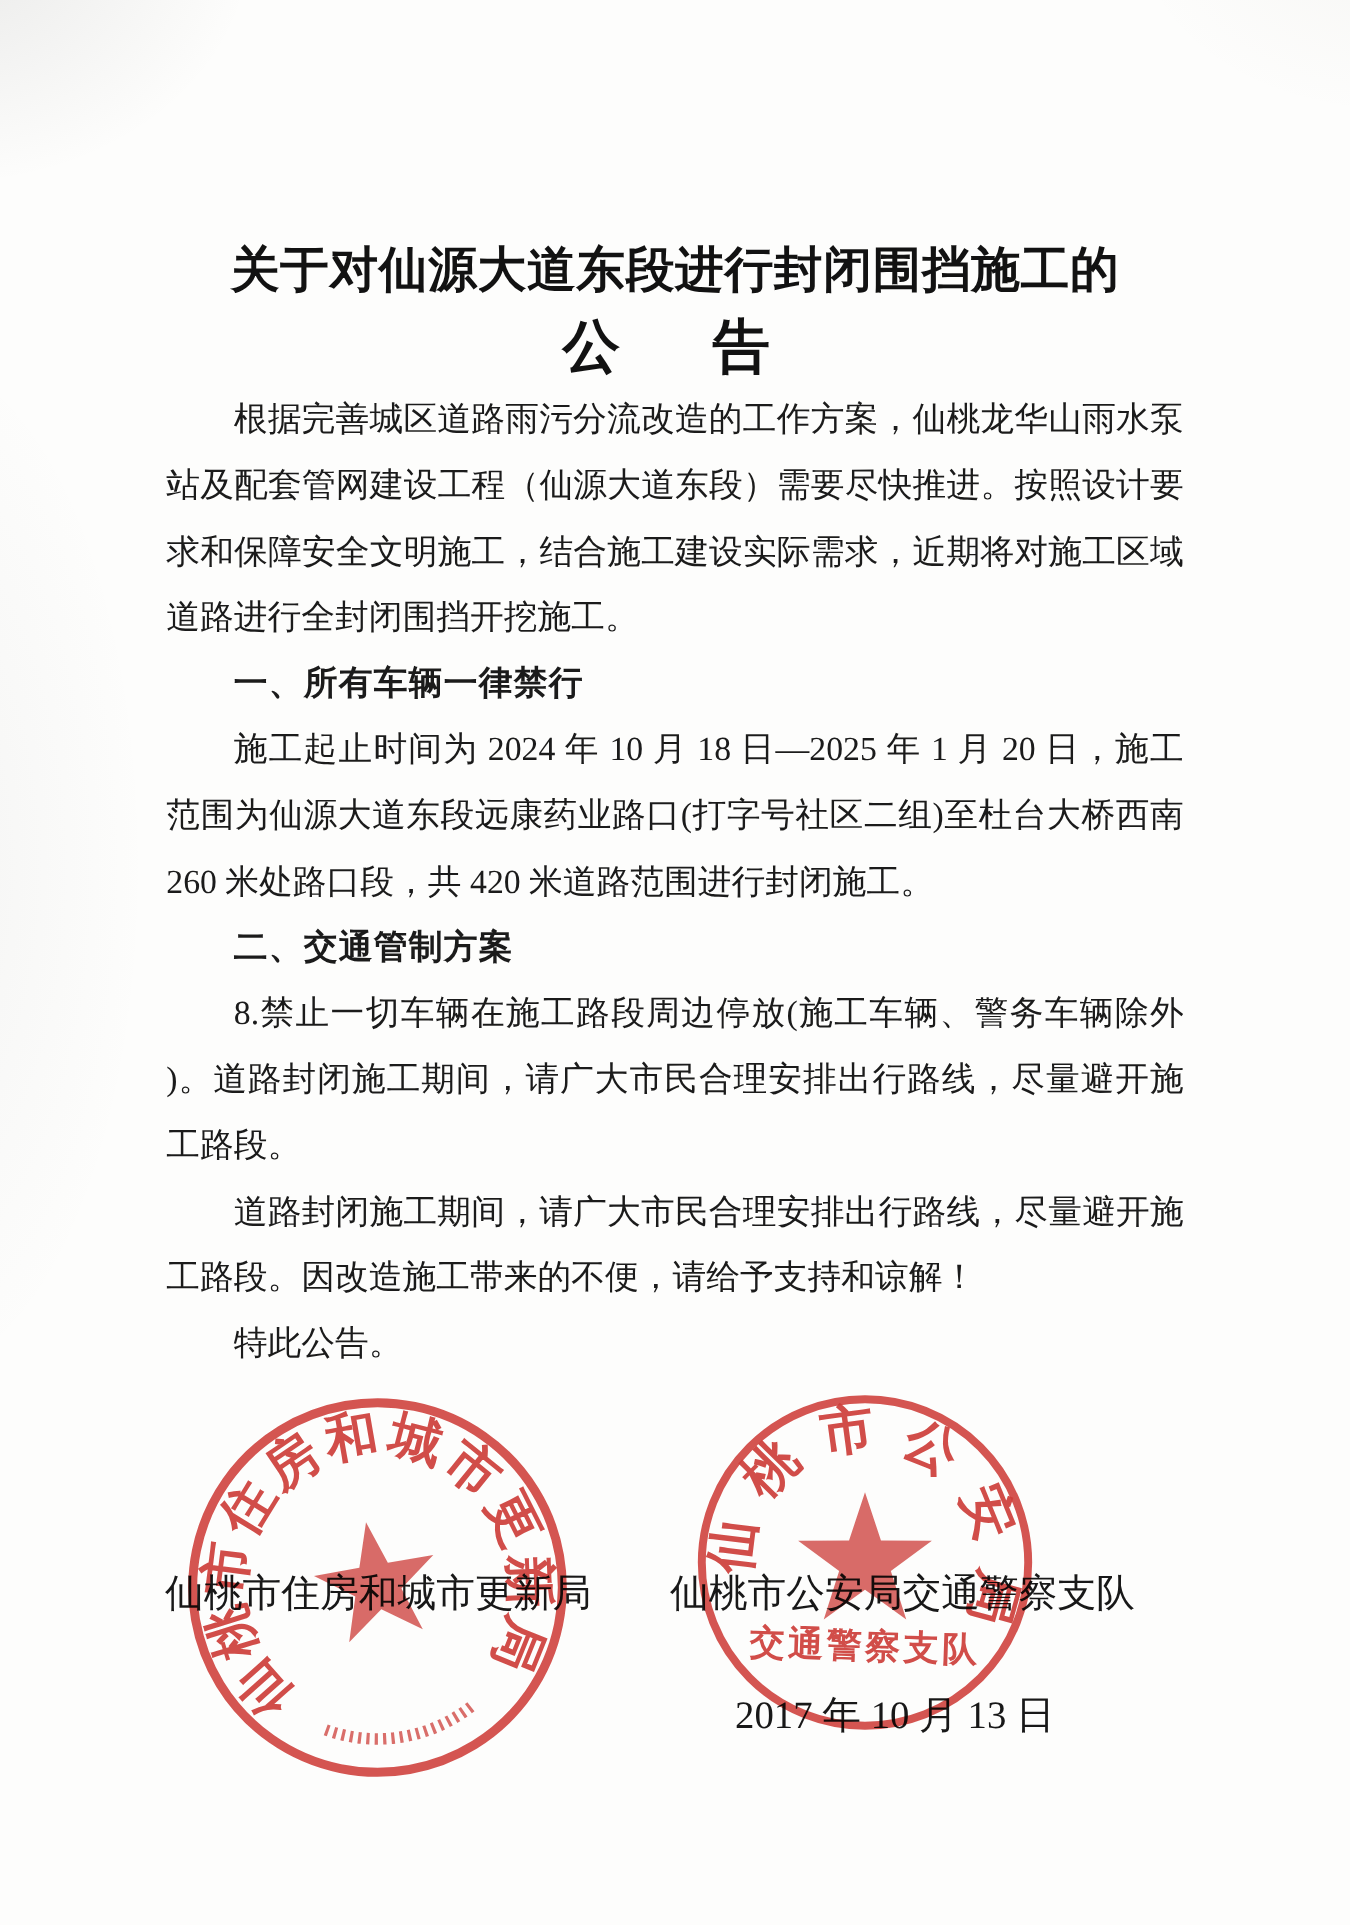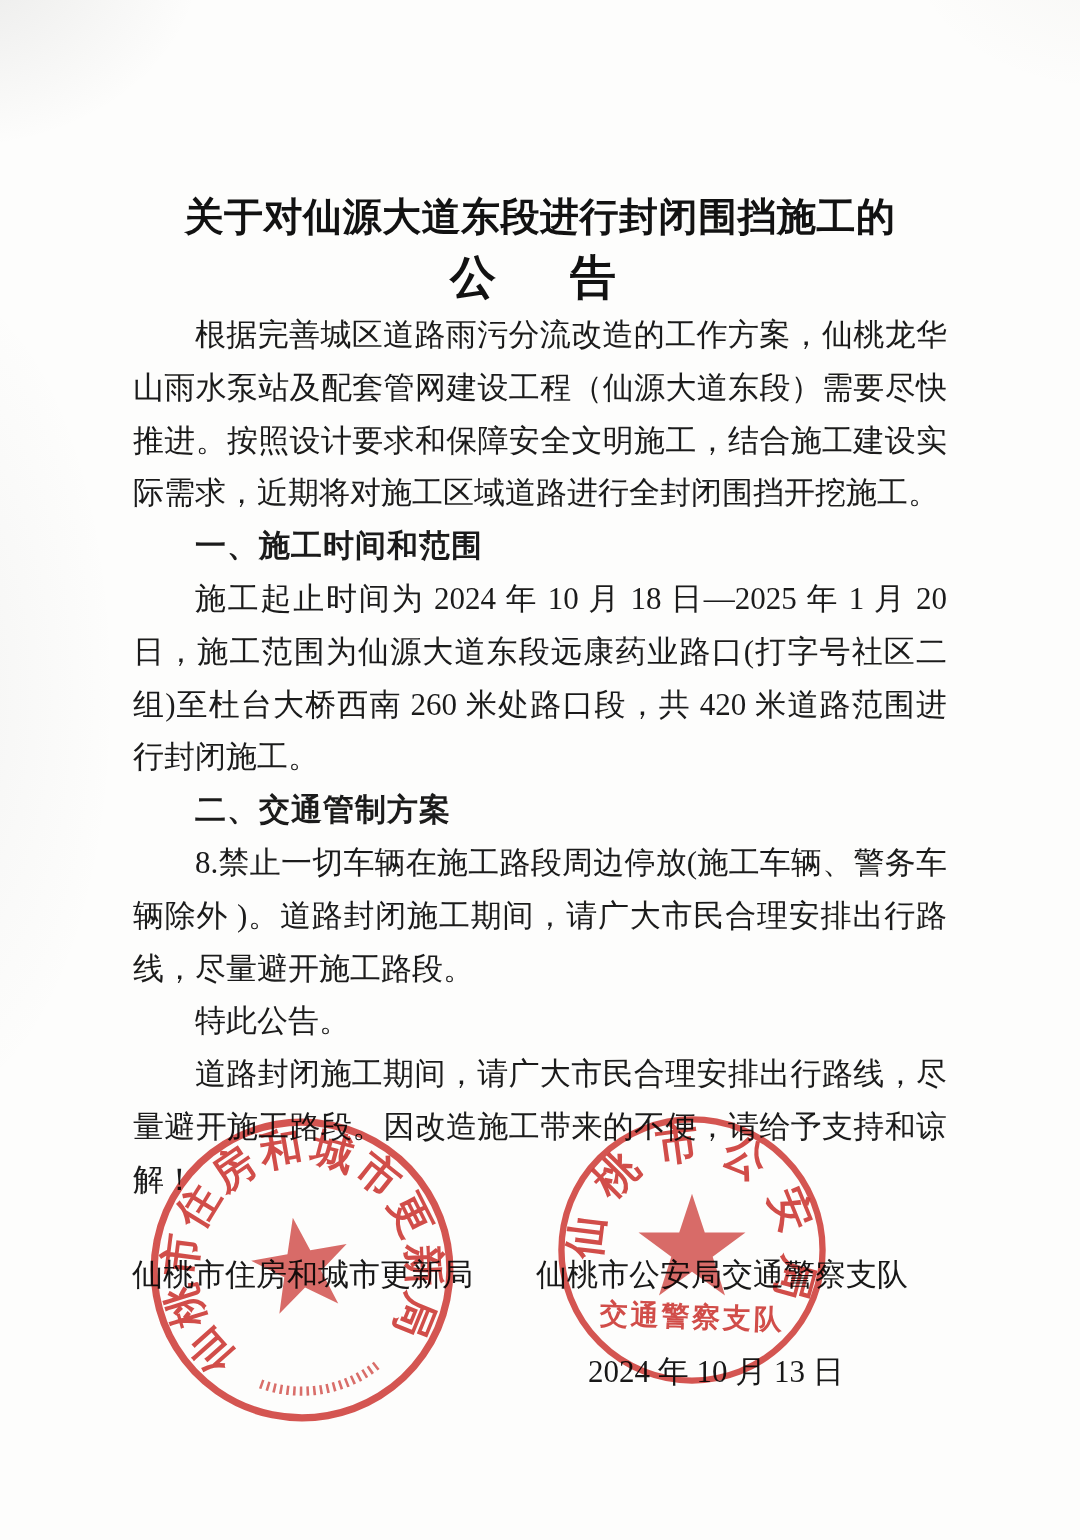--- a/index.html
+++ b/index.html
@@ -33,21 +33,21 @@
     font-weight:700;
     letter-spacing:0.5px;
   }
   .title-line2{
     font-size:46px;line-height:60px;margin:0;
     font-weight:700;
     letter-spacing:14px;
   }
   .body-text{
     position:absolute;left:133px;right:133px;top:309px;
-    font-size:31px;line-height:52.8px;
+    font-size:27px;line-height:52.8px;
     text-align:justify;
     text-justify:inter-ideograph;
   }
   .body-text p{margin:0;text-indent:2em;}
   .body-text p.heading{
     font-weight:700;
     font-family:"Liberation Sans","DejaVu Sans",sans-serif;
     letter-spacing:1px;
   }
   .sig{
@@ -79,31 +79,31 @@
 
 <div class="page">
 
   <div class="title-block">
     <h1 class="title-line1">关于对仙源大道东段进行封闭围挡施工的</h1>
     <h1 class="title-line2">公　告</h1>
   </div>
 
   <div class="body-text">
     <p class="body">根据完善城区道路雨污分流改造的工作方案，仙桃龙华山雨水泵站及配套管网建设工程（仙源大道东段）需要尽快推进。按照设计要求和保障安全文明施工，结合施工建设实际需求，近期将对施工区域道路进行全封闭围挡开挖施工。</p>
-    <p class="heading">一、施工时间和范围</p>
+    <p class="heading">一、所有车辆一律禁行</p>
     <p class="body">施工起止时间为 2024 年 10 月 18 日—2025 年 1 月 20 日，施工范围为仙源大道东段远康药业路口(打字号社区二组)至杜台大桥西南 260 米处路口段，共 420 米道路范围进行封闭施工。</p>
     <p class="heading">二、交通管制方案</p>
     <p class="body">8.禁止一切车辆在施工路段周边停放(施工车辆、警务车辆除外 )。道路封闭施工期间，请广大市民合理安排出行路线，尽量避开施工路段。</p>
+    <p class="body">道路封闭施工期间，请广大市民合理安排出行路线，尽量避开施工路段。因改造施工带来的不便，请给予支持和谅解！</p>
     <p class="body">特此公告。</p>
-    <p class="body">道路封闭施工期间，请广大市民合理安排出行路线，尽量避开施工路段。因改造施工带来的不便，请给予支持和谅解！</p>
   </div>
 
   <div class="sig sig-left">仙桃市住房和城市更新局</div>
   <div class="sig sig-right">仙桃市公安局交通警察支队</div>
-  <div class="date-line">2024 年 10 月 13 日</div>
+  <div class="date-line">2017 年 10 月 13 日</div>
 
   <svg class="seal seal-left" viewBox="0 0 300 300">
     <defs>
       <path id="arcL" d="M 75.8 224.2 A 105 105 0 1 1 224.2 224.2" fill="none"></path>
       <path id="arcLserial" d="M 91 252.2 A 118 118 0 0 0 209 252.2" fill="none"></path>
     </defs>
     <circle cx="150" cy="150" r="144" fill="none" stroke="#cd3430" stroke-width="7" stroke-opacity="0.9"></circle>
     <text font-size="41" fill="#cb2f2a" fill-opacity="0.92">
       <textPath href="#arcL" startOffset="4" textLength="487" lengthAdjust="spacing">仙桃市住房和城市更新局</textPath>
     </text>

